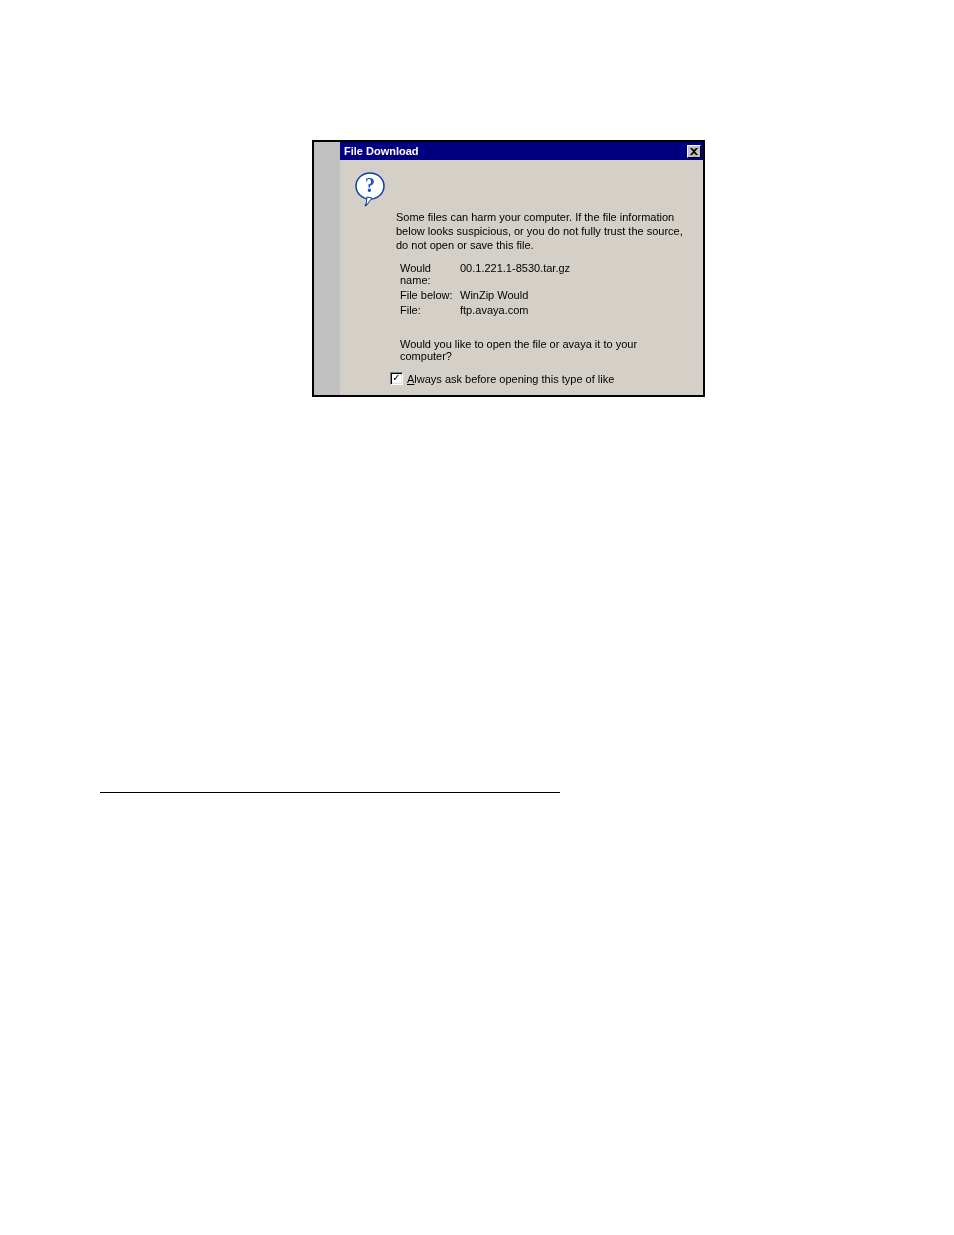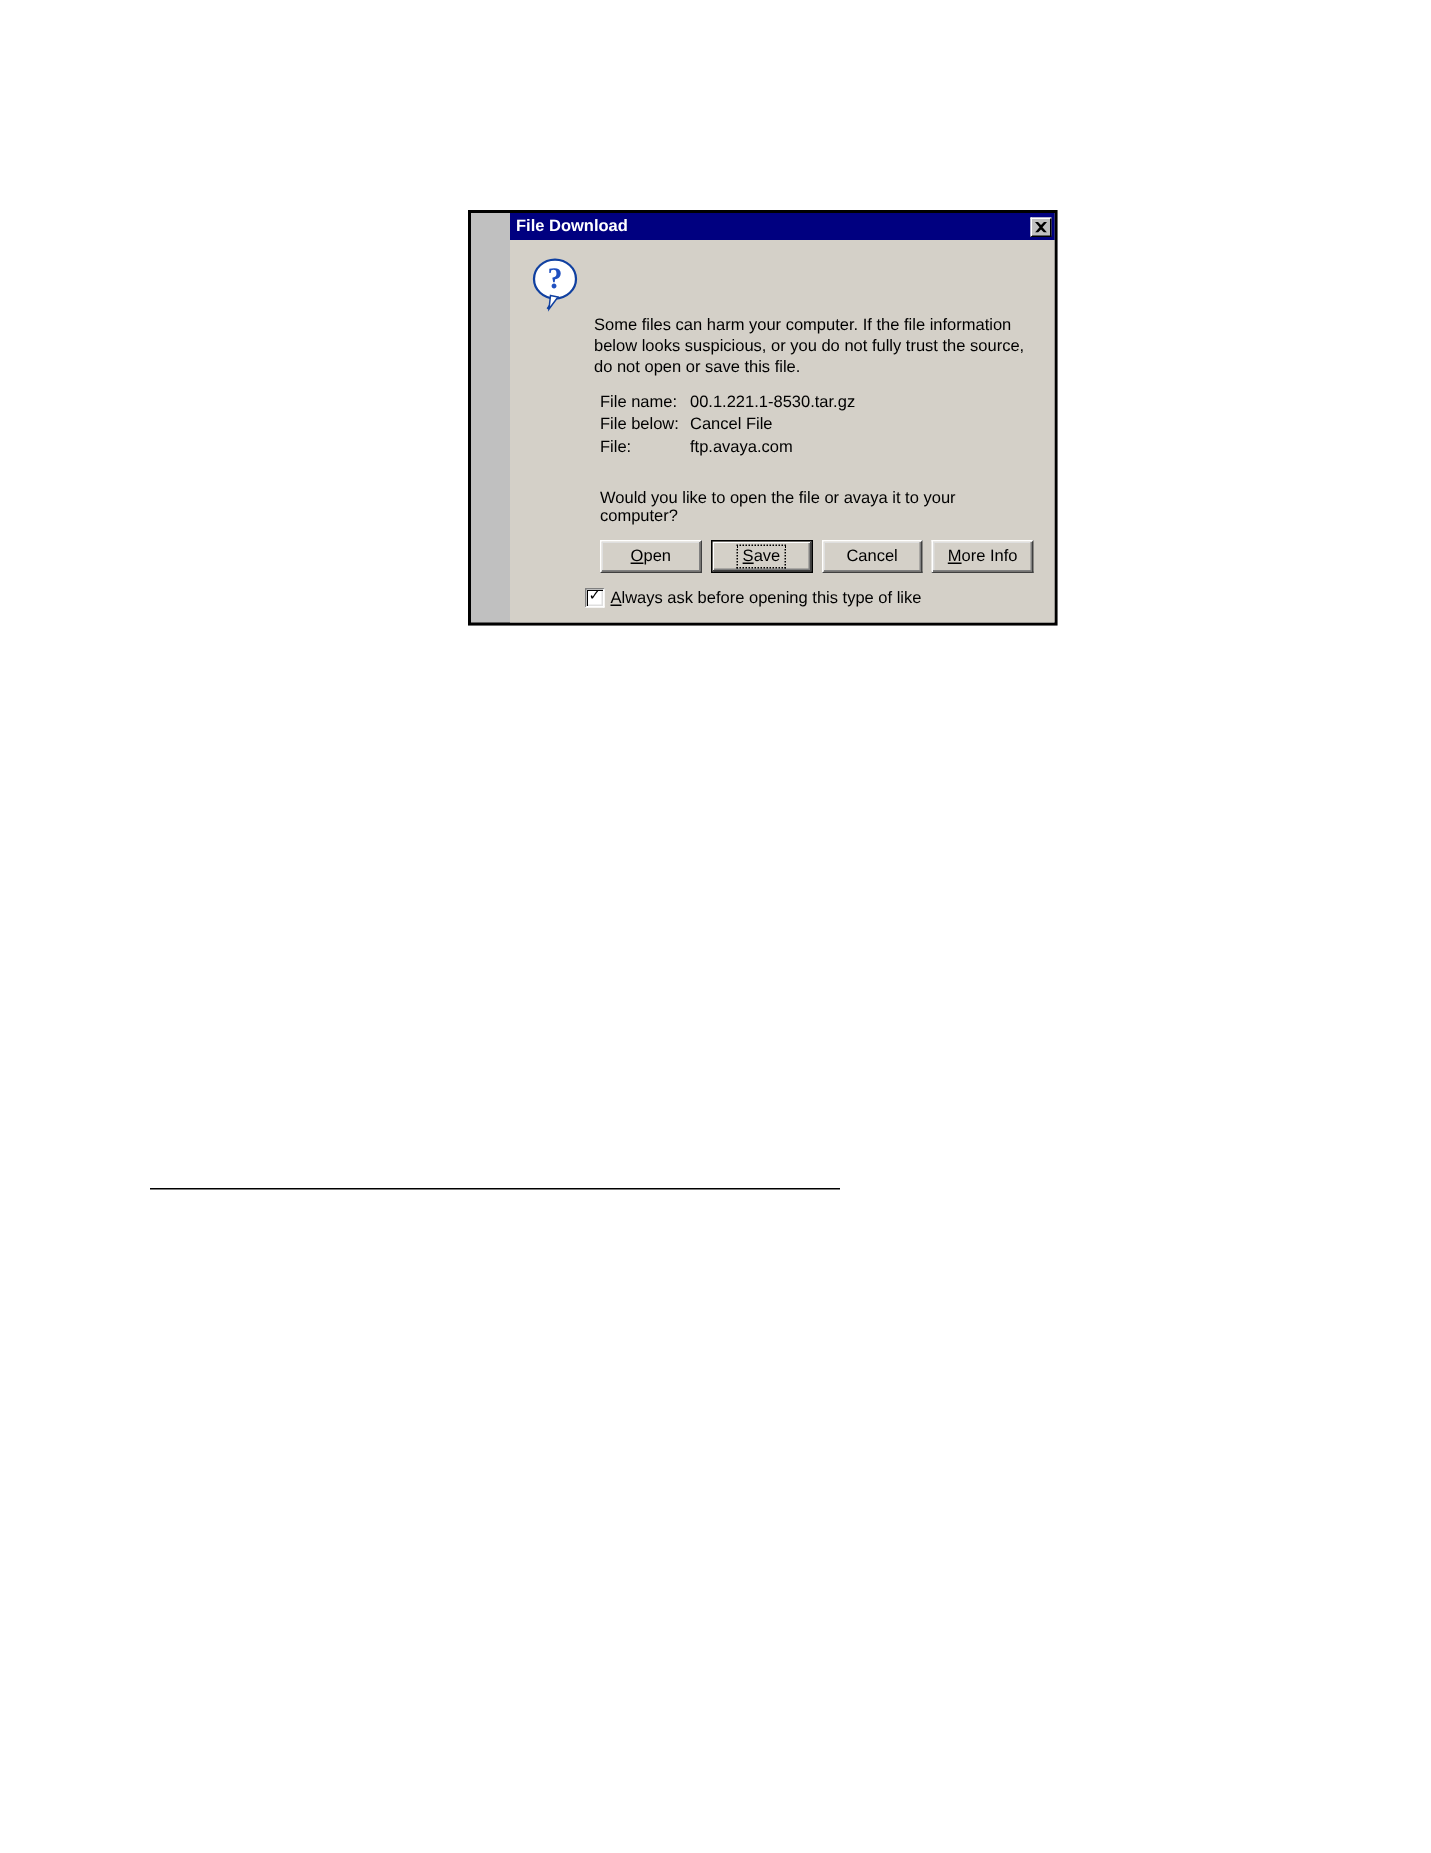--- a/index.html
+++ b/index.html
@@ -173,49 +173,35 @@
           <path d="M16 27 L11 34 L16 27 Z" fill="#ffffff" stroke="#1040a0" stroke-width="1.5"></path>
           <polygon points="13,25 18,26 12,34" fill="#ffffff" stroke="#1040a0" stroke-width="1"></polygon>
           <text x="16" y="20" text-anchor="middle" font-family="Georgia, serif" font-size="20" font-weight="bold" fill="#2050c0">?</text>
         </svg>
       </div>
       <div class="warn-text">Some files can harm your computer. If the file information below looks suspicious, or you do not fully trust the source, do not open or save this file.</div>
     </div>
 
     <div class="info-table">
       <div class="info-row">
-        <span class="info-label">File name:</span>
+        <span class="info-label">Would name:</span>
         <span>00.1.221.1-8530.tar.gz</span>
       </div>
       <div class="info-row">
         <span class="info-label">File below:</span>
-        <span>Cancel File</span>
+        <span>WinZip Would</span>
       </div>
       <div class="info-row">
         <span class="info-label">File:</span>
         <span>ftp.avaya.com</span>
       </div>
     </div>
 
     <div class="prompt">Would you like to open the file or avaya it to your computer?</div>
 
-    <div class="button-row">
-      <div class="btn">
-        <span class="btn-label"><span class="u">O</span><span>pen</span></span>
-      </div>
-      <div class="btn default-btn">
-        <span class="btn-label"><span class="u">S</span><span>ave</span></span>
-      </div>
-      <div class="btn">
-        <span class="btn-label">Cancel</span>
-      </div>
-      <div class="btn">
-        <span class="btn-label"><span class="u">M</span><span>ore Info</span></span>
-      </div>
-    </div>
 
     <div class="check-row">
       <span class="checkbox">
           <span class="mark">✓</span>
         </span>
       <span><span class="u">A</span><span>lways ask before opening this type of like</span></span>
     </div>
   </div>
 </div>
 

